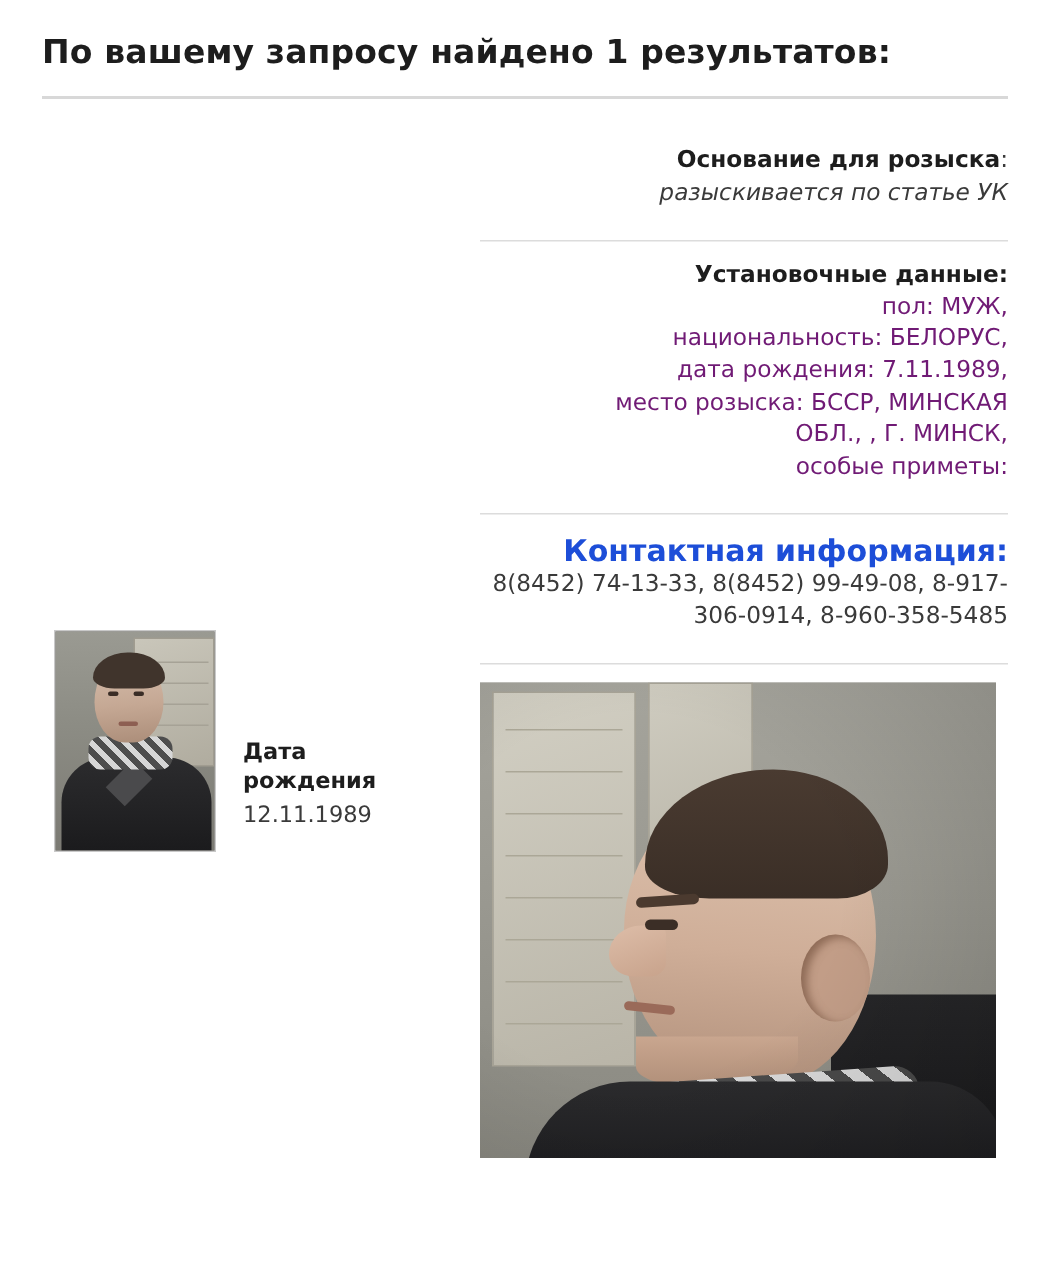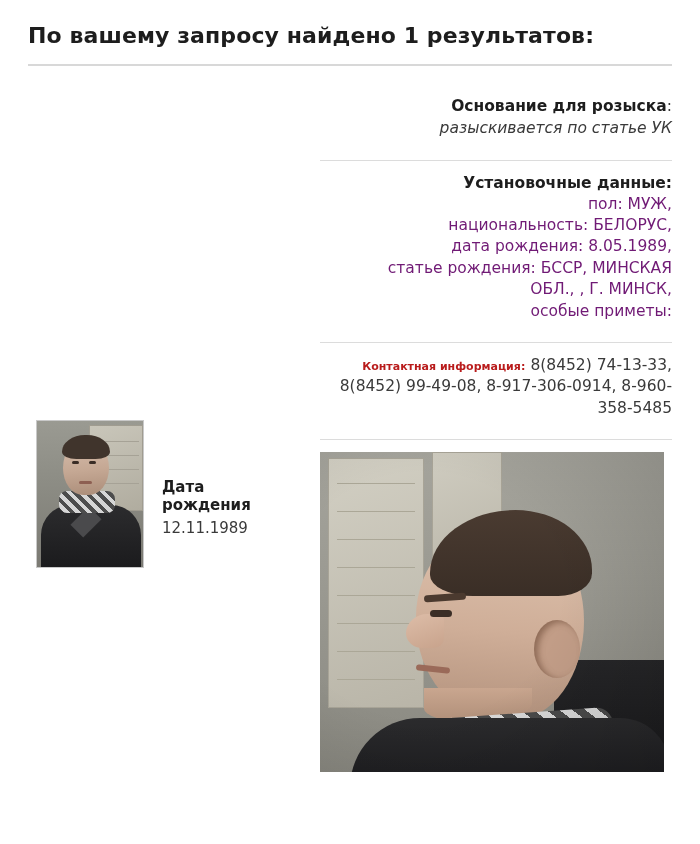--- a/index.html
+++ b/index.html
@@ -48,21 +48,21 @@
   }
   .right-col {
     flex: 1 1 auto;
     padding: 16px 28px 0 0;
   }
   
   .left-inner {
     margin-top: 340px;
     display: flex;
     flex-direction: row;
-    align-items: flex-start;
+    align-items: center;
     padding-left: 36px;
   }
   .thumb-photo {
     width: 108px;
     height: 148px;
     flex: 0 0 108px;
     border: 1px solid #c9c9c9;
     position: relative;
     overflow: hidden;
     background: #6e6c66;
@@ -181,23 +181,23 @@
     line-height: 1.38;
     margin-top: 2px;
     font-style: italic;
   }
   .sec-line {
     font-size: 15.5px;
     color: #701a75;
     line-height: 1.38;
   }
   .inline-block-title {
-    font-size: 11px;
+    font-size: 20px;
     font-weight: bold;
-    color: #b91c1c;
+    color: #1d4ed8;
   }
   .contact-body {
     font-size: 15.5px;
     color: #3a3a3a;
     line-height: 1.38;
   }
   
   .big-photo {
     position: relative;
     width: 344px;
@@ -362,22 +362,22 @@
         </div>
         <div class="sec-text">разыскивается по статье УК</div>
       </div>
 
       <hr class="section-rule">
 
       <div class="section">
         <div class="sec-title">Установочные данные:</div>
         <div class="sec-line">пол: МУЖ,</div>
         <div class="sec-line">национальность: БЕЛОРУС,</div>
-        <div class="sec-line">дата рождения: 8.05.1989,</div>
-        <div class="sec-line">статье рождения: БССР, МИНСКАЯ</div>
+        <div class="sec-line">дата рождения: 7.11.1989,</div>
+        <div class="sec-line">место розыска: БССР, МИНСКАЯ</div>
         <div class="sec-line">ОБЛ., , Г. МИНСК,</div>
         <div class="sec-line">особые приметы:</div>
       </div>
 
       <hr class="section-rule">
 
       <div class="section">
         <span class="inline-block-title">Контактная информация:</span>
         <span class="contact-body">8(8452) 74-13-33, 8(8452) 99-49-08, 8-917-306-0914, 8-960-358-5485</span>
       </div>

